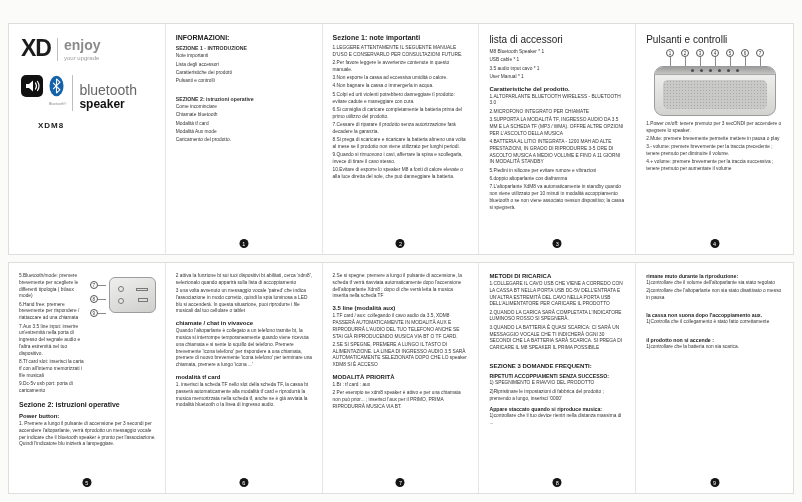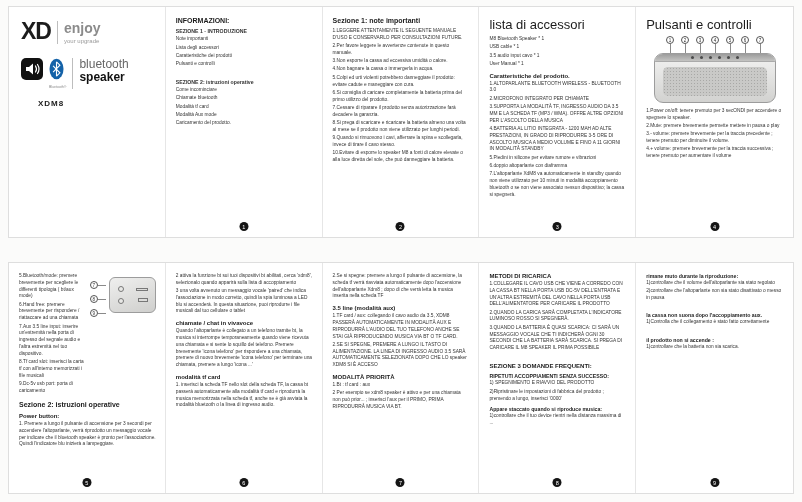--- a/index.html
+++ b/index.html
@@ -1,41 +1,41 @@
 <!DOCTYPE html>
 <html><head>
 <meta charset="utf-8">
 <style>
   * { margin:0; padding:0; box-sizing:border-box; }
   html,body { width:802px; height:502px; }
   body { background:#fbfbfa; font-family:"Liberation Sans", sans-serif; color:#1c1c1c; position:relative; }
   .sheet { position:absolute; left:8px; width:786px; height:232px; background:#fff;
            border:1px solid #dedede; display:grid; grid-template-columns:repeat(5,1fr); }
-  .row1 { top:6px; } .row2 { top:262px; }
+  .row1 { top:23px; } .row2 { top:262px; }
   .panel { position:relative; border-right:1px solid #e6e6e6; padding:10px 9px 18px 10px; overflow:hidden; }
   .panel:last-child { border-right:none; }
   .h1 { font-size:7px; font-weight:bold; margin-bottom:4px; }
-  .h1b { font-size:13px; font-weight:normal; margin-bottom:4px; }
+  .h1b { font-size:10px; font-weight:normal; margin-bottom:4px; }
   .h2 { font-size:6px; font-weight:bold; margin:5px 0 2px; }
   .h3 { font-size:5.2px; font-weight:bold; margin:4px 0 1px; }
   .t { font-size:4.8px; line-height:1.42; color:#333; }
   .t p { margin-bottom:1.5px; }
   .gap { height:5px; }
   .badge { position:absolute; bottom:6px; left:50%; transform:translateX(-50%);
            width:9px; height:9px; border-radius:50%; background:#151515; color:#fff;
            font-size:5.5px; display:flex; align-items:center; justify-content:center; }
   
   .brandrow { display:flex; gap:6px; margin:4px 0 14px 2px; }
   .xd { font-size:23px; font-weight:bold; letter-spacing:-1px; line-height:0.95; }
   .vr { width:1px; background:#bdbdbd; align-self:stretch; }
   .enjoy { font-size:14px; font-weight:bold; color:#8b8b8b; line-height:1.05; }
   .upgrade { font-size:6px; color:#9a9a9a; margin-top:2px; }
   .markrow { display:flex; gap:6px; align-items:flex-start; margin:0 0 10px 2px; }
   .btcap { font-size:3.5px; color:#8c8c8c; text-align:center; margin-top:1px; }
-  .pw1 { font-size:12px; color:#666; line-height:1.1; }
+  .pw1 { font-size:14px; color:#666; line-height:1.1;margin-top:8px; }
   .pw2 { font-size:12px; font-weight:bold; color:#111; line-height:1.1; }
   .model { font-size:8px; font-weight:bold; letter-spacing:1px; margin:2px 0 0 19px; }
   .covertitle { font-size:11.5px; font-weight:bold; letter-spacing:-0.2px; white-space:nowrap;
                 margin:52px 0 0 2px; }
   
   .co-row { display:flex; gap:7px; justify-content:center; margin-top:2px; }
   .co-wrap { display:flex; flex-direction:column; align-items:center; }
   .co { width:8px; height:8px; border:0.6px solid #555; border-radius:50%; background:#fff;
         font-size:4.5px; color:#333; display:flex; align-items:center; justify-content:center; }
   .stem { width:1px; height:9px; background:#8a8a8a; }

